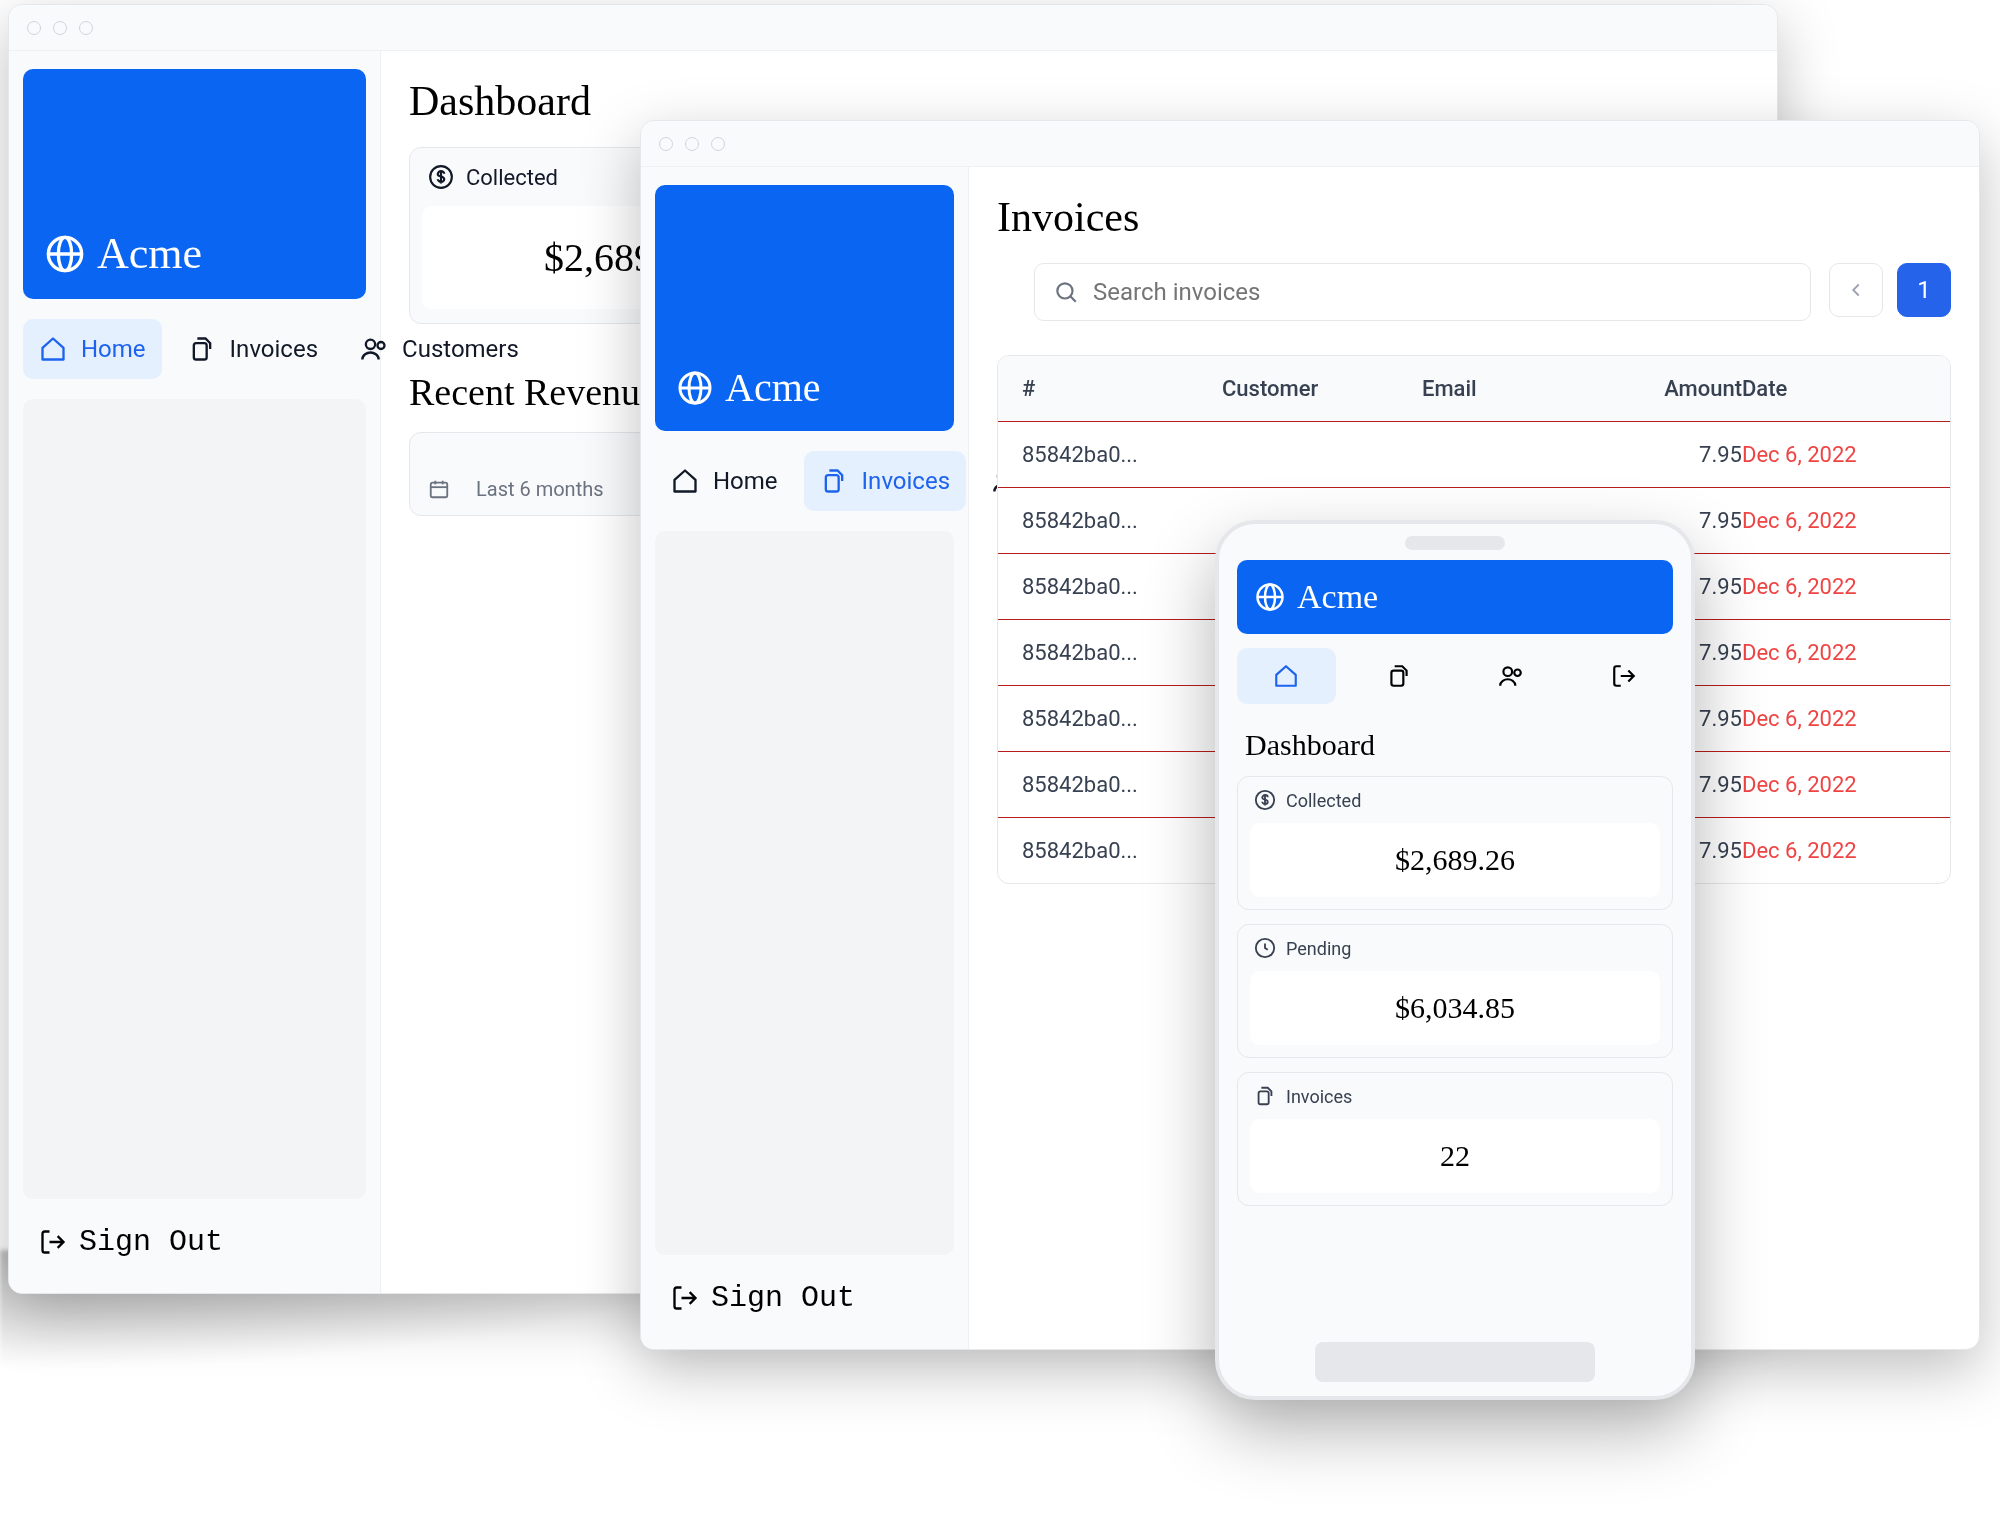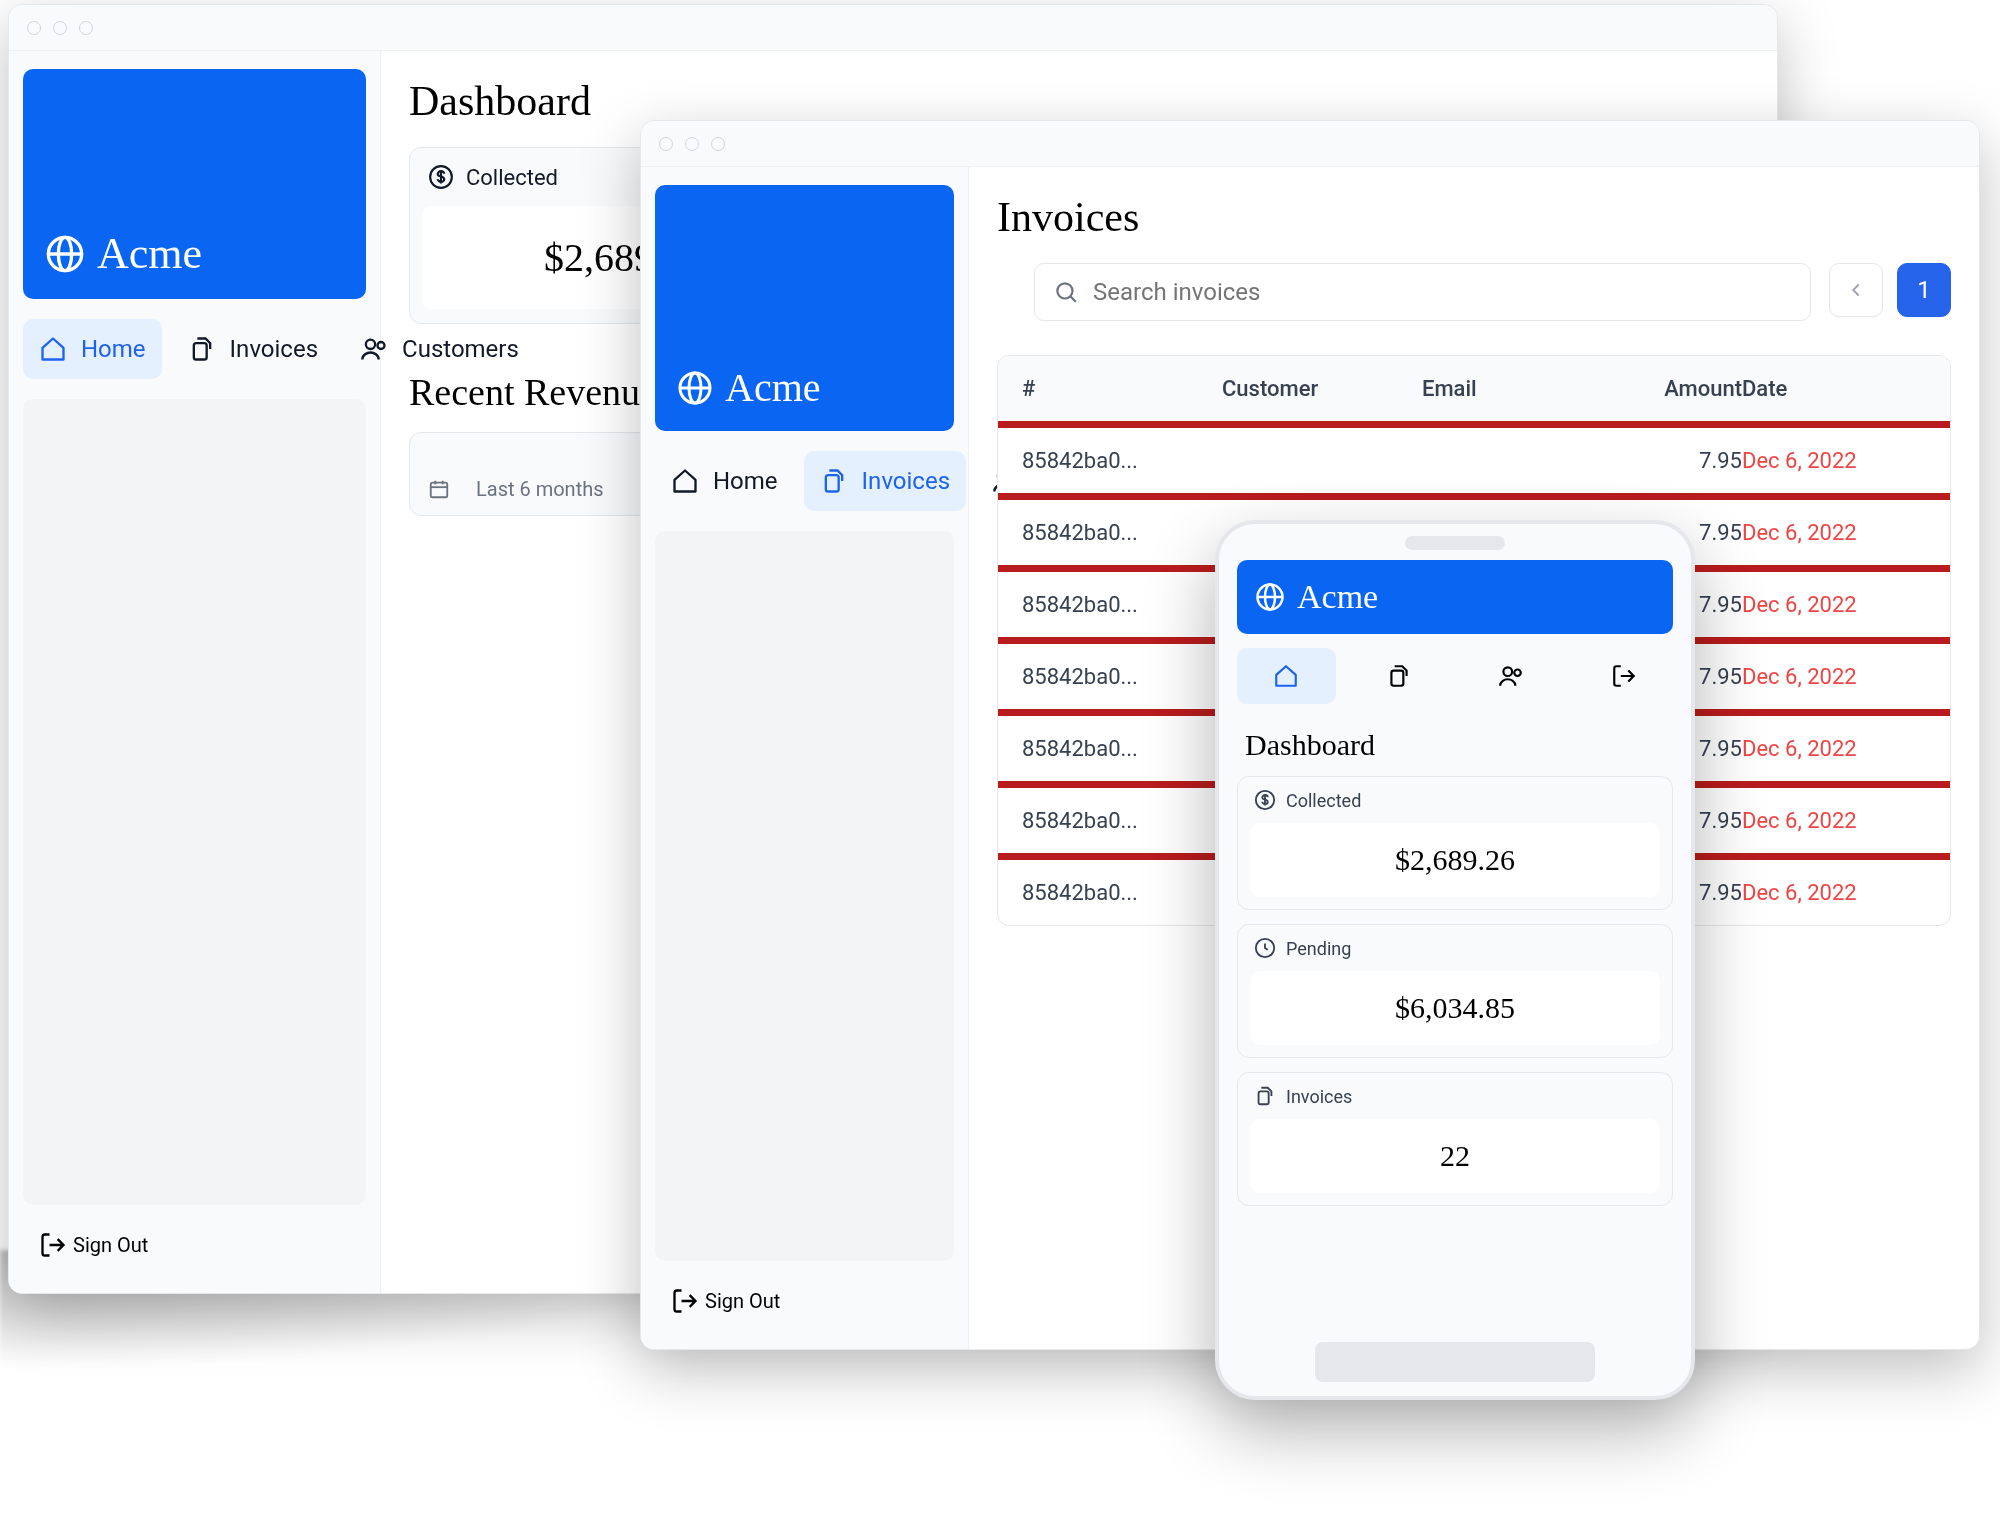--- a/index.html
+++ b/index.html
@@ -15,21 +15,21 @@
   #winA { left:8px; top:4px; width:1770px; height:1290px; z-index:1; }
   .sidebar { position:absolute; left:0; top:46px; bottom:0; width:372px; background:#f9fafb; border-right:1px solid #eef0f2; display:flex; flex-direction:column; padding:18px 14px; gap:10px; }
   .brand { background:#0A66F2; border-radius:10px; height:230px; display:flex; align-items:flex-end; padding:20px 22px; color:#fff; }
   .brand .row { display:flex; align-items:center; gap:12px; }
   .brand-title { font-size:44px; font-weight:400; font-family:Georgia,serif; }
   .nav { display:flex; flex-direction:row; gap:10px; margin-top:10px; }
   .nav-item { display:flex; align-items:center; gap:14px; padding:16px 16px; border-radius:10px; font-size:24px; color:#111827; cursor:pointer; }
   .nav-item.active { background:#E5F0FF; color:#1D63ED; }
   .nav-item svg { width:28px; height:28px; flex:none; }
   .sidebar .filler { flex:1; background:#f3f4f6; border-radius:10px; margin-top:10px; }
-  .signout { display:flex; align-items:center; gap:6px; padding:16px; font-size:20px; }
+  .signout { display:flex; align-items:center; gap:12px; padding:16px; font-size:30px;font-family:Liberation Mono, monospace; }
 
   .content { position:absolute; left:372px; right:0; top:46px; bottom:0; padding:26px 28px; }
   .h1 { font-size:42px; margin-bottom:22px; }
   .card { border:1px solid #e5e7eb; border-radius:12px; background:#f9fafb; }
   .stat { width:430px; }
   .stat .hdr { display:flex; align-items:center; gap:12px; padding:16px 18px; font-size:22px; color:#111827; }
   .stat .hdr svg { width:26px; height:26px; }
   .stat .val { background:#fff; border-radius:10px; margin:0 12px 14px 12px; padding:28px 0; text-align:center; font-size:40px; }
 
   .section-title { font-size:38px; margin:46px 0 18px; }
@@ -50,21 +50,21 @@
   #winB .brand-title { font-size:40px; }
   #winB .content { left:328px; padding:26px 28px; }
   .search { display:flex; align-items:center; gap:14px; border:1px solid #e5e7eb; border-radius:10px; padding:14px 18px; color:#6b7280; font-size:24px; background:#fff; width:780px; }
   .search input { border:none; outline:none; font-size:24px; flex:1; color:#374151; background:transparent; font-family:inherit; }
   .pager { display:flex; gap:14px; margin-left:18px; }
   .pg { width:54px; height:54px; border:1px solid #e5e7eb; border-radius:10px; display:flex; align-items:center; justify-content:center; font-size:24px; color:#9ca3af; background:#fff; }
   .pg.active { background:#2563eb; color:#fff; border-color:#2563eb; }
   .tbl { margin-top:34px; border:1px solid #e5e7eb; border-radius:12px; overflow:hidden; background:#fff; }
   .thead, .trow { display:grid; grid-template-columns: 200px 200px 160px 160px 200px; padding:20px 24px; font-size:22px; color:#374151; }
   .thead { background:#f9fafb; font-weight:500; }
-  .trow { border-top:7px solid #b91c1c; }
+  .trow { border-top:1px solid #b91c1c; }
   .trow .c4 { text-align:right; }
   .trow .c5 { color:#ef4444; }
   .searchrow { display:flex; align-items:flex-start;padding-left:37px; }
 
   
   #mobile { position:absolute; left:1215px; top:520px; width:480px; height:880px; z-index:3; background:#f9fafb; border:4px solid #e5e7eb; border-radius:40px; box-shadow:0 30px 70px rgba(0,0,0,0.3); overflow:hidden; display:flex; flex-direction:column; }
   .notch { width:100px; height:14px; background:#e5e7eb; border-radius:10px; margin:12px auto 10px; }
   .m-brand { background:#0A66F2; margin:0 18px; border-radius:10px; padding:18px 18px; display:flex; align-items:center; gap:12px; color:#fff; }
   .m-brand .brand-title { font-size:34px; }
   .m-nav { display:flex; gap:14px; margin:14px 18px 4px; }

